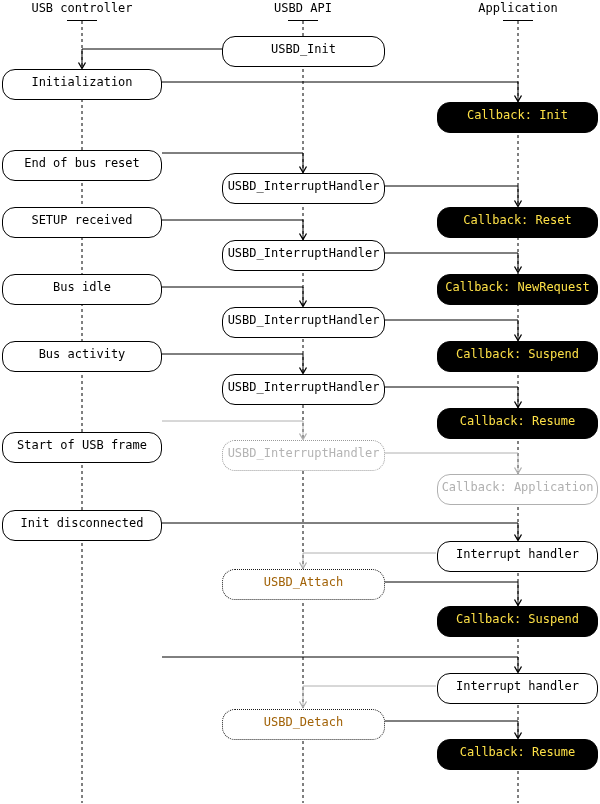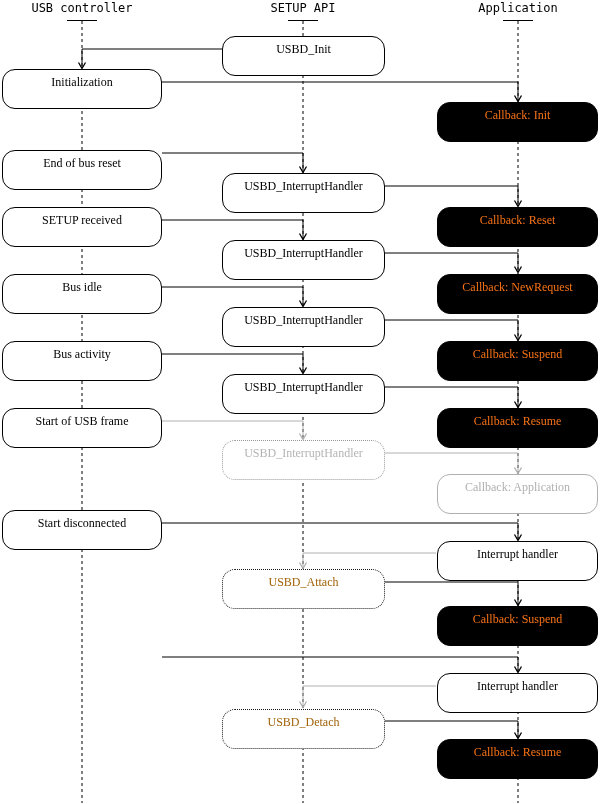--- a/index.html
+++ b/index.html
@@ -9,28 +9,28 @@
     overflow:hidden;
     padding-left:48px;
   }
   #wires{position:absolute;left:0;top:0;z-index:1;}
   .col-header{
     position:absolute;top:1px;z-index:3;font-size:12px;color:#000;
     text-align:center;white-space:nowrap;transform:translateX(-50%);
   }
   .col-tick{position:absolute;top:20px;width:30px;height:1px;background:#000;z-index:3;transform:translateX(-50%);}
   .node{
-    position:absolute;box-sizing:border-box;height:40px;z-index:2;
+    position:absolute;box-sizing:border-box;height:31px;z-index:2;
     border:1px solid #000;border-radius:13px;background:#fff;color:#000;
-    font-size:12px;line-height:24px;text-align:center;white-space:nowrap;overflow:hidden;font-family:Liberation Serif, serif;
+    font-size:12px;line-height:24px;text-align:center;white-space:nowrap;overflow:hidden;
   }
   .col-left{left:2px;width:160px;}
   .col-mid{left:222px;width:163px;}
   .col-right{left:437px;width:161px;}
-  .node.black{background:#000;color:#f97316;border-color:#000;}
+  .node.black{background:#000;color:#fde047;border-color:#000;}
   .node.dotted{border:1px dotted #1a1a1a;color:#a16207;}
   .node.dotted-gray{border:1px dotted #9a9a9a;color:#b4b4b4;}
   .node.gray-outline{border:1px solid #b0b0b0;color:#b0b0b0;}
 </style>
 </head>
 <body>
 
 <div id="stage">
 
   <svg id="wires" width="600" height="804">
@@ -62,21 +62,21 @@
     <polyline points="162,657 518,657 518,672" fill="none" stroke="#000" stroke-width="1" marker-end="url(#arrB)"></polyline>
     <polyline points="385,721 518,721 518,738" fill="none" stroke="#000" stroke-width="1" marker-end="url(#arrB)"></polyline>
 
     <polyline points="162,421 303,421 303,439" fill="none" stroke="#b0b0b0" stroke-width="1" marker-end="url(#arrG)"></polyline>
     <polyline points="385,453 518,453 518,473" fill="none" stroke="#b0b0b0" stroke-width="1" marker-end="url(#arrG)"></polyline>
     <polyline points="436,553 303,553 303,568" fill="none" stroke="#b0b0b0" stroke-width="1" marker-end="url(#arrG)"></polyline>
     <polyline points="436,686 303,686 303,707" fill="none" stroke="#b0b0b0" stroke-width="1" marker-end="url(#arrG)"></polyline>
   </svg>
 
   <div class="col-header" style="left:82px">USB controller</div>
-  <div class="col-header" style="left:303px">SETUP API</div>
+  <div class="col-header" style="left:303px">USBD API</div>
   <div class="col-header" style="left:518px">Application</div>
   <div class="col-tick" style="left:82px"></div>
   <div class="col-tick" style="left:303px"></div>
   <div class="col-tick" style="left:518px"></div>
 
   <div class="node col-mid" style="top:36px">USBD_Init</div>
   <div class="node col-left" style="top:69px">Initialization</div>
   <div class="node col-right black" style="top:102px">Callback: Init</div>
 
   <div class="node col-left" style="top:150px">End of bus reset</div>
@@ -87,26 +87,26 @@
   <div class="node col-mid" style="top:240px">USBD_InterruptHandler</div>
 
   <div class="node col-left" style="top:274px">Bus idle</div>
   <div class="node col-right black" style="top:274px">Callback: NewRequest</div>
   <div class="node col-mid" style="top:307px">USBD_InterruptHandler</div>
 
   <div class="node col-left" style="top:341px">Bus activity</div>
   <div class="node col-right black" style="top:341px">Callback: Suspend</div>
   <div class="node col-mid" style="top:374px">USBD_InterruptHandler</div>
 
-  <div class="node col-left" style="top:408px">Start of USB frame</div>
+  <div class="node col-left" style="top:432px">Start of USB frame</div>
   <div class="node col-right black" style="top:408px">Callback: Resume</div>
   <div class="node col-mid dotted-gray" style="top:440px">USBD_InterruptHandler</div>
   <div class="node col-right gray-outline" style="top:474px">Callback: Application</div>
 
-  <div class="node col-left" style="top:510px">Start disconnected</div>
+  <div class="node col-left" style="top:510px">Init disconnected</div>
   <div class="node col-right" style="top:541px">Interrupt handler</div>
   <div class="node col-mid dotted" style="top:569px">USBD_Attach</div>
   <div class="node col-right black" style="top:606px">Callback: Suspend</div>
 
   <div class="node col-right" style="top:673px">Interrupt handler</div>
   <div class="node col-mid dotted" style="top:709px">USBD_Detach</div>
   <div class="node col-right black" style="top:739px">Callback: Resume</div>
 
 </div>
 

